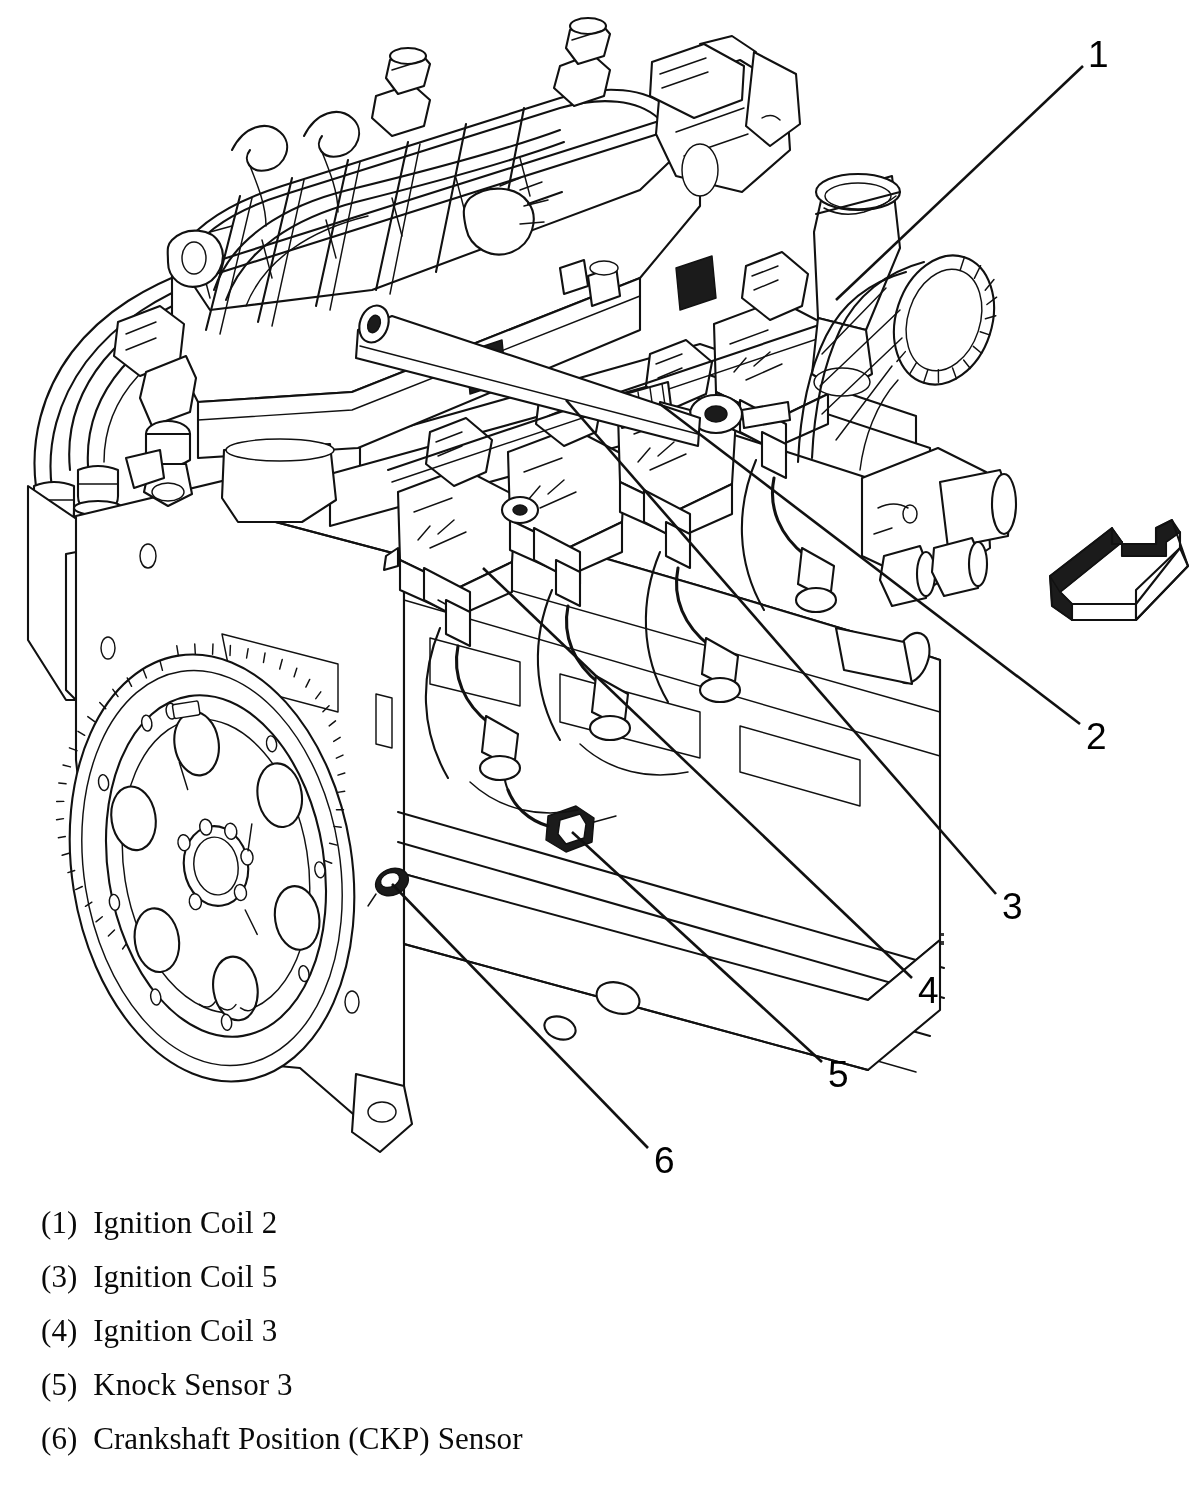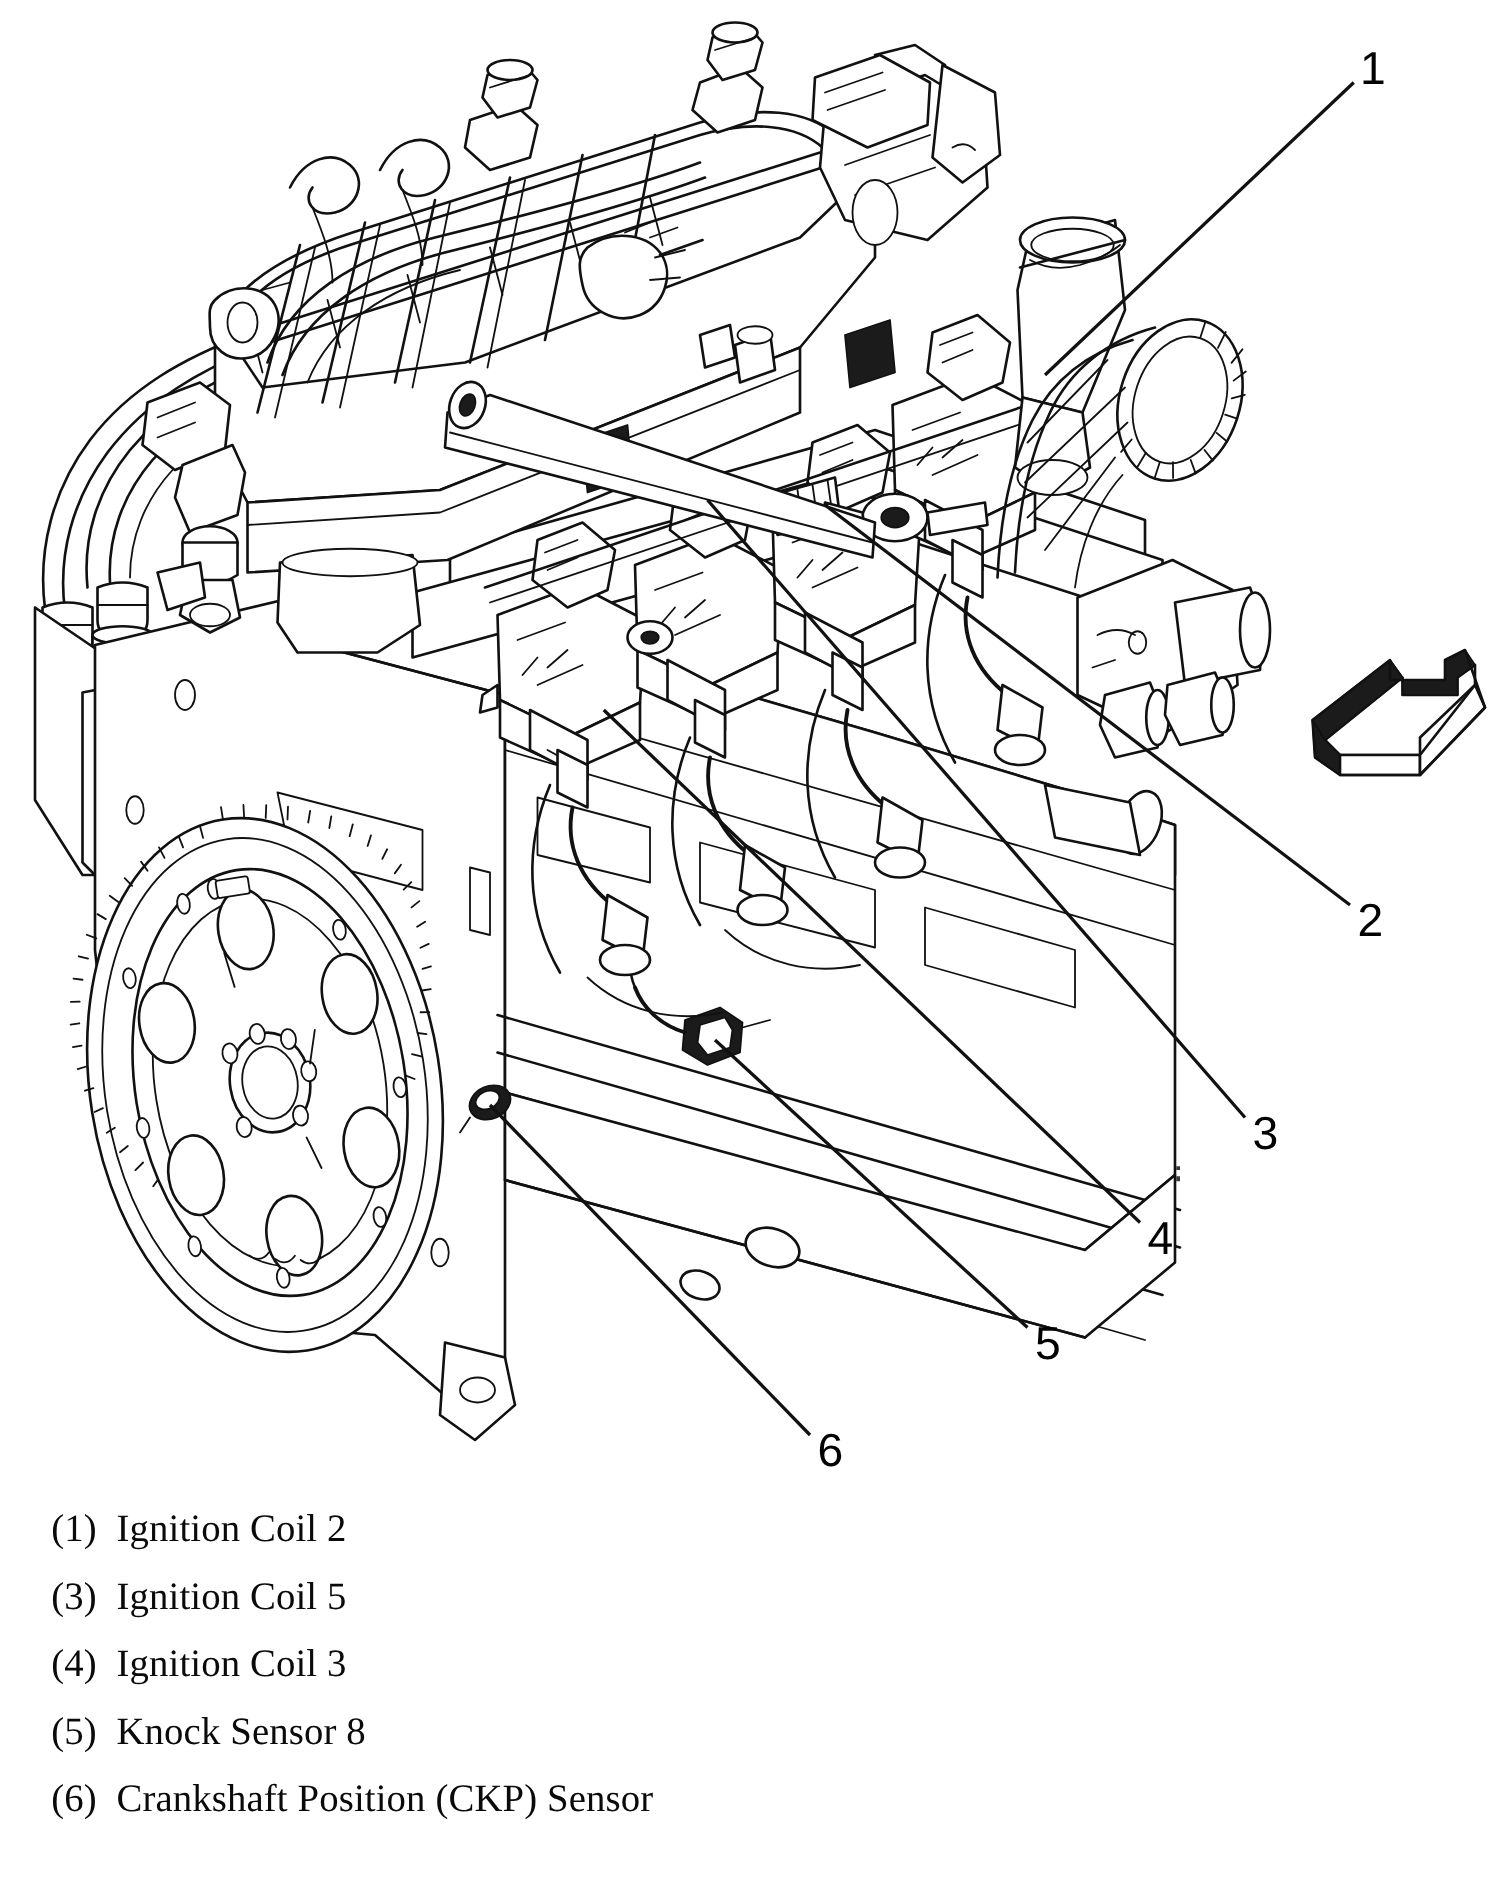--- a/index.html
+++ b/index.html
@@ -484,21 +484,21 @@
     <div class="legend-row">
       <span class="legend-num">(3)</span>
       <span>&nbsp;</span><span class="legend-text">Ignition Coil 5</span>
     </div>
     <div class="legend-row">
       <span class="legend-num">(4)</span>
       <span>&nbsp;</span><span class="legend-text">Ignition Coil 3</span>
     </div>
     <div class="legend-row">
       <span class="legend-num">(5)</span>
-      <span>&nbsp;</span><span class="legend-text">Knock Sensor 8</span>
+      <span>&nbsp;</span><span class="legend-text">Knock Sensor 3</span>
     </div>
     <div class="legend-row">
       <span class="legend-num">(6)</span>
       <span>&nbsp;</span><span class="legend-text">Crankshaft Position (CKP) Sensor</span>
     </div>
   </div>
 
 </div>
 
 </body></html>

